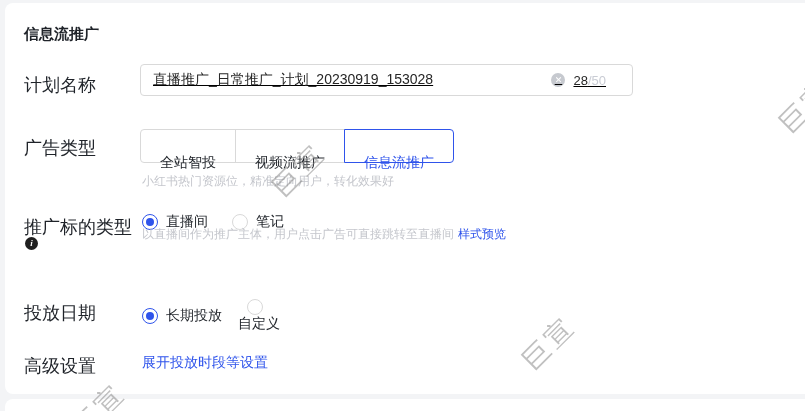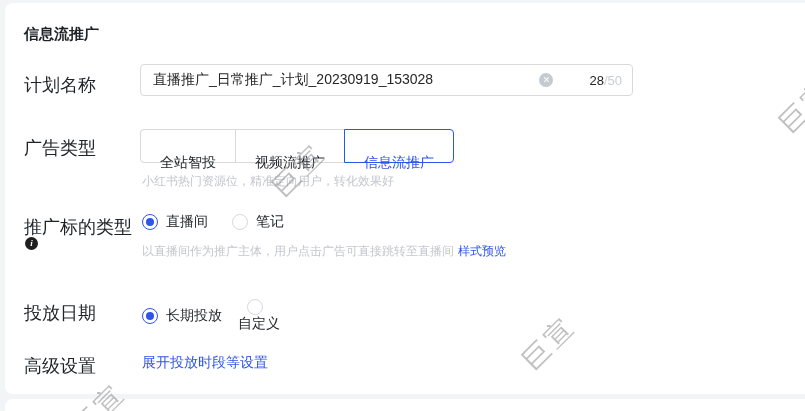--- a/index.html
+++ b/index.html
@@ -23,34 +23,34 @@
     font-size:15px;font-weight:bold;color:#1f2329;
   }
   .row-label{
     position:absolute;left:19px;
     font-size:18px;color:#1f2329;
   }
   
   .input-box{
     position:absolute;left:135px;top:61px;width:493px;height:32px;
     border:1px solid #d9d9d9;border-radius:4px;background:#fff;
-    display:flex;align-items:center;box-sizing:border-box;padding:0 10px 0 12px;
+    display:flex;align-items:center;box-sizing:border-box;padding:0 26px 0 12px;text-decoration:underline;
   }
   .input-box input{
     flex:1;border:none;outline:none;font-size:14px;color:#262626;
     font-family:"Liberation Sans","DejaVu Sans",sans-serif;background:transparent;
     padding:0;min-width:0;
   }
   .clear-icon{
     width:14px;height:14px;border-radius:50%;background:#c6c9cf;color:#fff;
     font-size:9px;line-height:14px;text-align:center;flex:0 0 auto;
     margin-right:8px;cursor:pointer;user-select:none;
   }
   .char-count{font-size:13px;flex:0 0 auto;white-space:nowrap;}
-  .char-count .n{color:#262626;margin-left:28px;}
+  .char-count .n{color:#262626;}
   .char-count .lim{color:#c9ccd4;}
   
   .seg-group{position:absolute;left:135px;top:126px;display:flex;}
   .seg{
     height:34px;line-height:32px;box-sizing:border-box;text-align:center;
     background:#fff;border:1px solid #d9d9d9;color:#1f2329;font-size:14px;
     font-family:inherit;padding:16px;cursor:pointer;position:relative;
   }
   .seg:nth-child(1){width:96px;border-radius:4px 0 0 4px;}
   .seg:nth-child(2){width:110px;margin-left:-1px;}
@@ -118,21 +118,21 @@
   <div class="radio-row" style="top:210px;">
     <label class="radio">
       <span class="rdot checked"></span>
       <span class="rlabel">直播间</span>
     </label>
     <label class="radio" style="margin-left:24px;align-items:center;">
       <span class="rdot"></span>
       <span class="rlabel">笔记</span>
     </label>
   </div>
-  <div class="helper" style="top:240px;font-family:Liberation Serif, serif;">
+  <div class="helper" style="top:223px;font-family:Liberation Serif, serif;">
     <span>以直播间作为推广主体，用户点击广告可直接跳转至直播间</span><a>样式预览</a>
   </div>
 
   <div class="row-label" style="top:298px;">投放日期</div>
   <div class="radio-row" style="top:296px;">
     <label class="radio">
       <span class="rdot checked"></span>
       <span class="rlabel">长期投放</span>
     </label>
     <label class="radio" style="margin-left:16px;flex-direction:column;">

